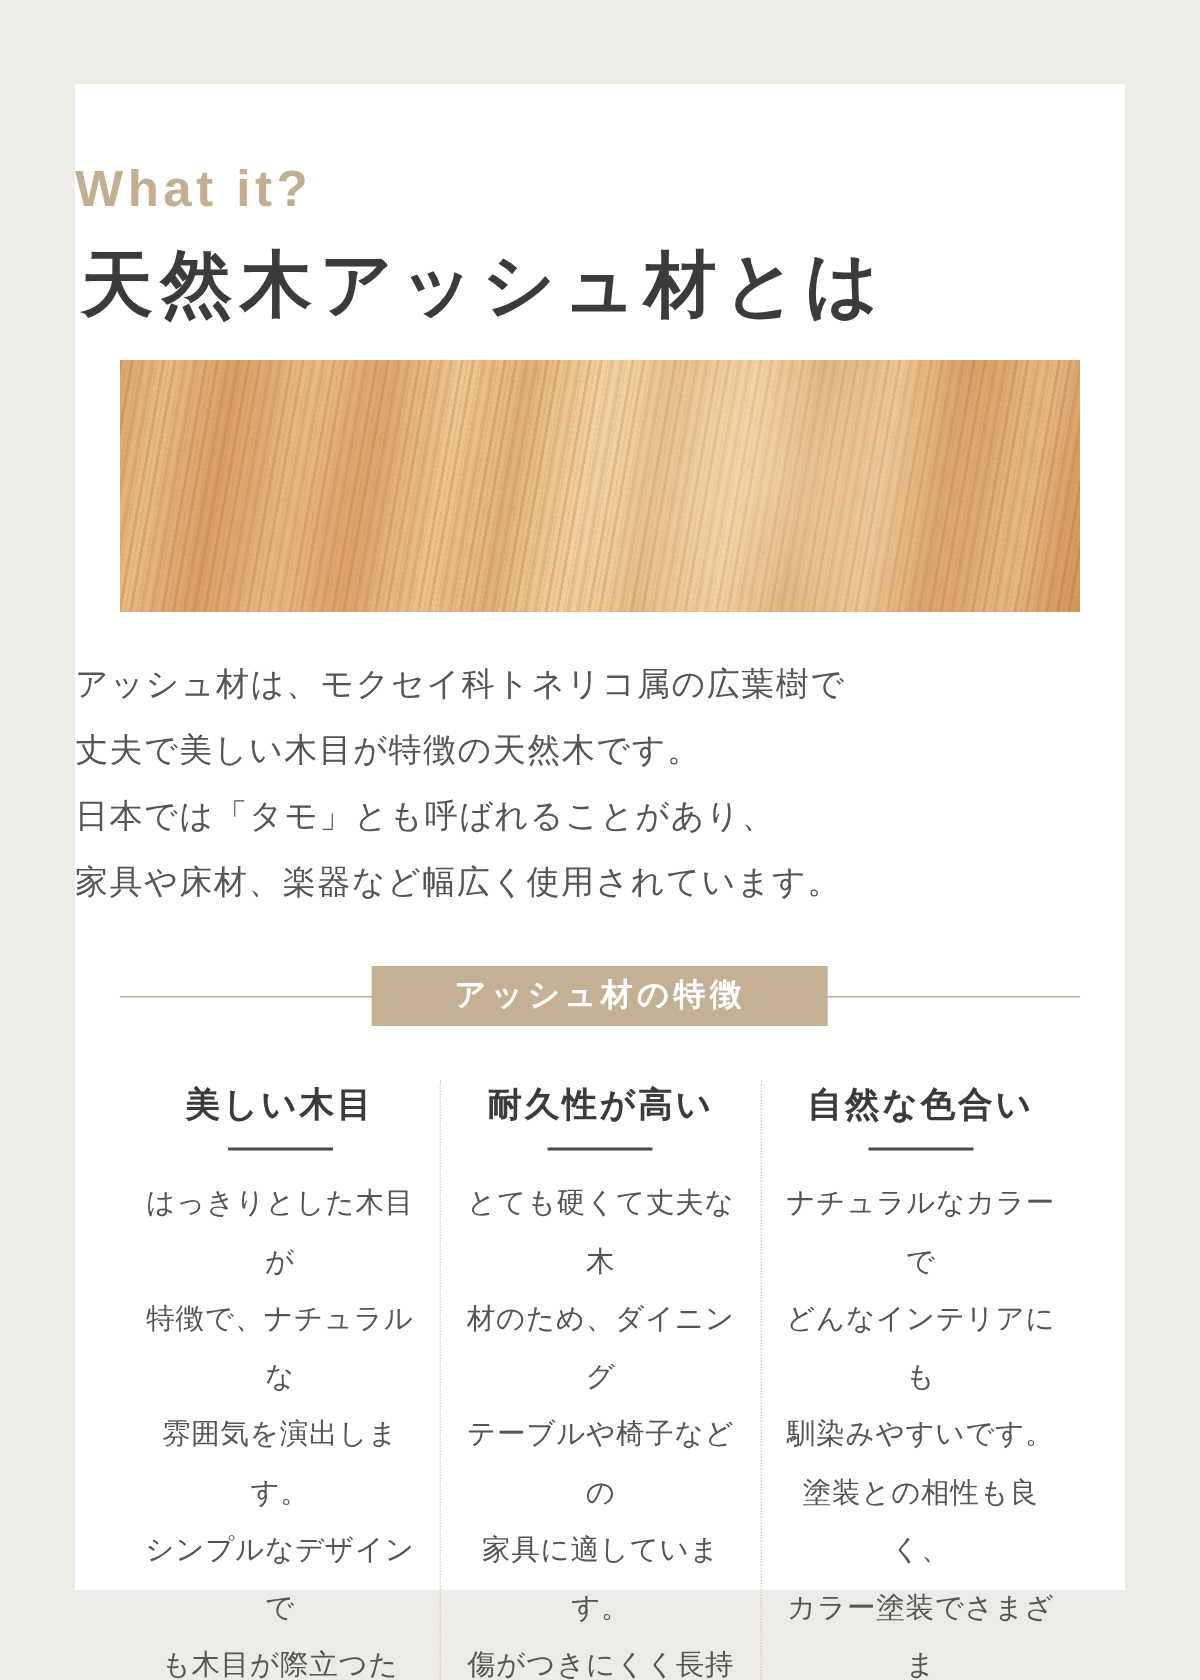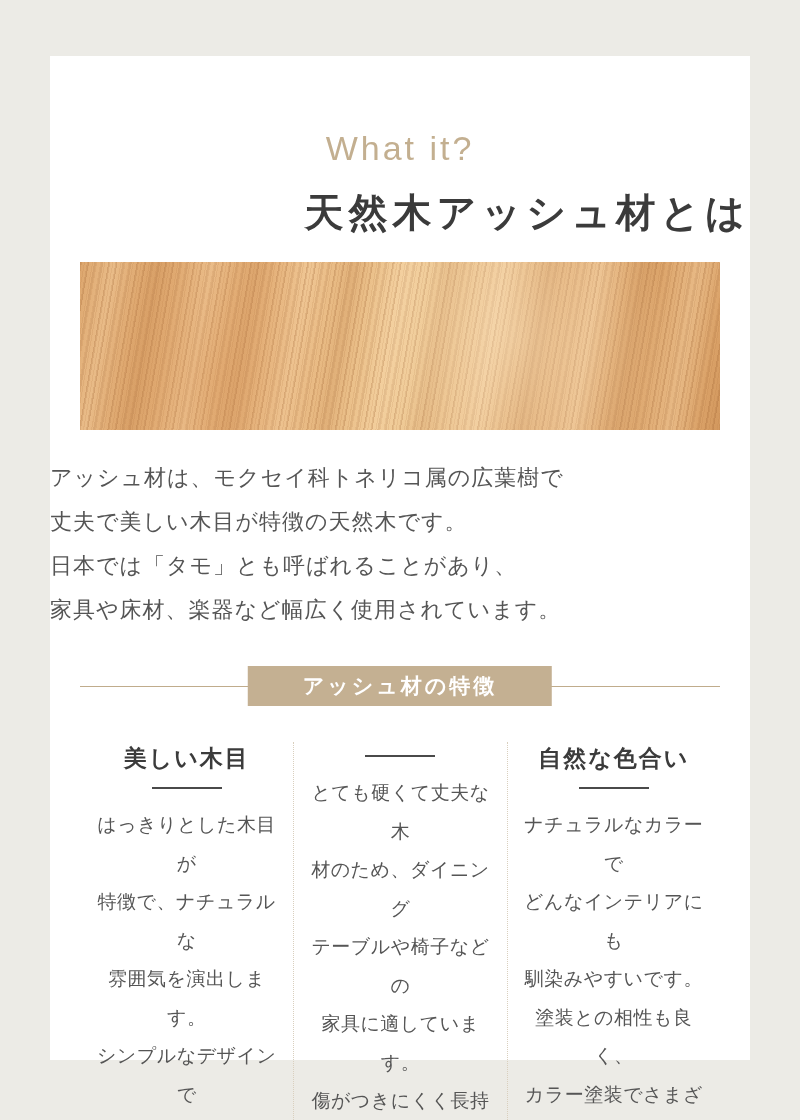--- a/index.html
+++ b/index.html
@@ -17,32 +17,31 @@
   .card {
     position: absolute;
     left: 50px;
     top: 56px;
     width: 700px;
     height: 1004px;
     background: #FFFFFF;
     box-sizing: border-box;
   }
   .eyebrow {
-    margin-top: 74px;
-    text-align: center;
+    margin-top: 52px;
     font-size: 34px;
     line-height: 36px;
-    font-weight: normal;
+    font-weight: bold;
     letter-spacing: 3px;
     color: #C3AF90;
   }
   .title {
-    margin: 28px 0 0 16px;
-    text-align: right;
-    font-size: 39px;
+    margin: 28px 0 0 4px;
+    text-align: left;
+    font-size: 48px;
     line-height: 38px;
     font-weight: bold;
     letter-spacing: 5px;
     color: #3B3B3B;
   }
   .wood {
     margin: 30px auto 0;
     width: 640px;
     height: 168px;
     background:
@@ -154,20 +153,21 @@
       <div class="feature-underline"></div>
       <p class="feature-body">はっきりとした木目が
 特徴で、ナチュラルな
 雰囲気を演出します。
 シンプルなデザインで
 も木目が際立つため、
 高級感があります。</p>
     </div>
 
     <div class="feature">
+      <h2 class="feature-heading">耐久性が高い</h2>
       <div class="feature-underline"></div>
       <p class="feature-body">とても硬くて丈夫な木
 材のため、ダイニング
 テーブルや椅子などの
 家具に適しています。
 傷がつきにくく長持ち
 するのが魅力です。</p>
     </div>
 
     <div class="feature">

